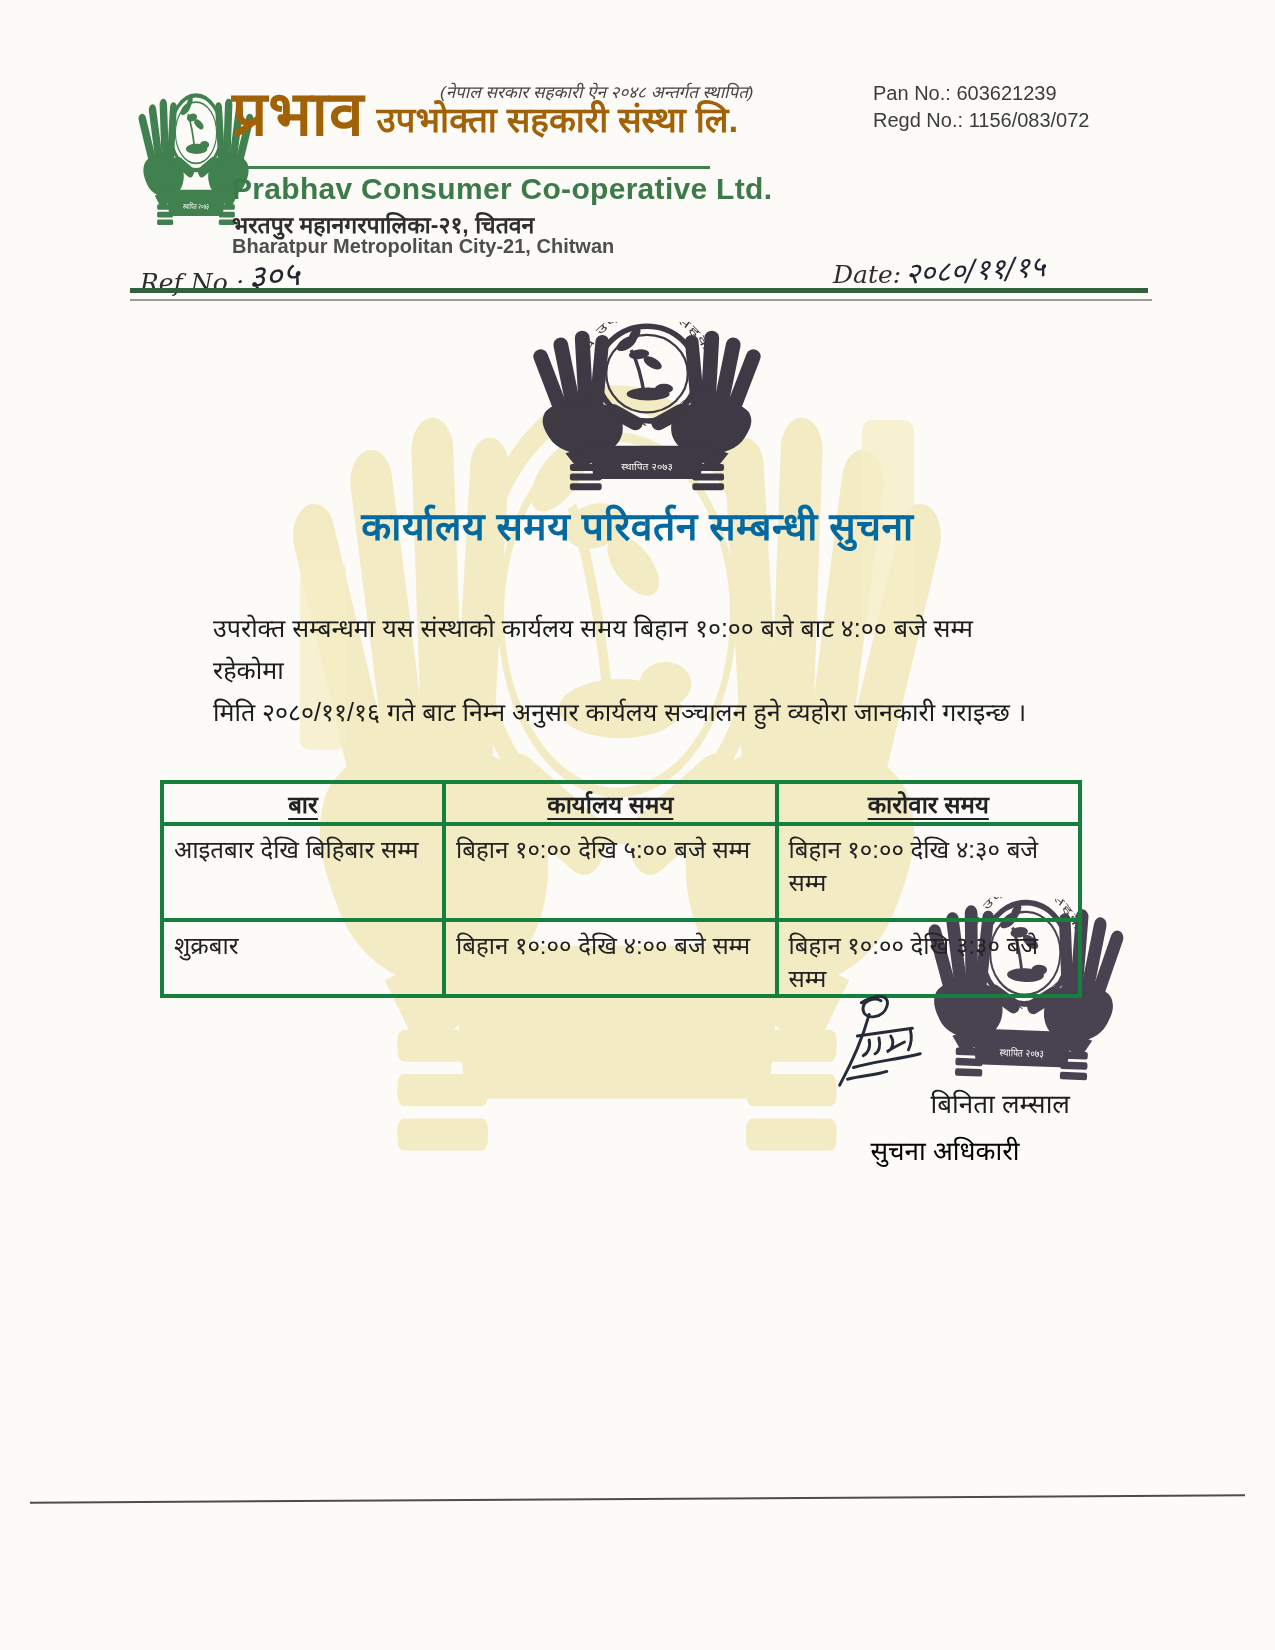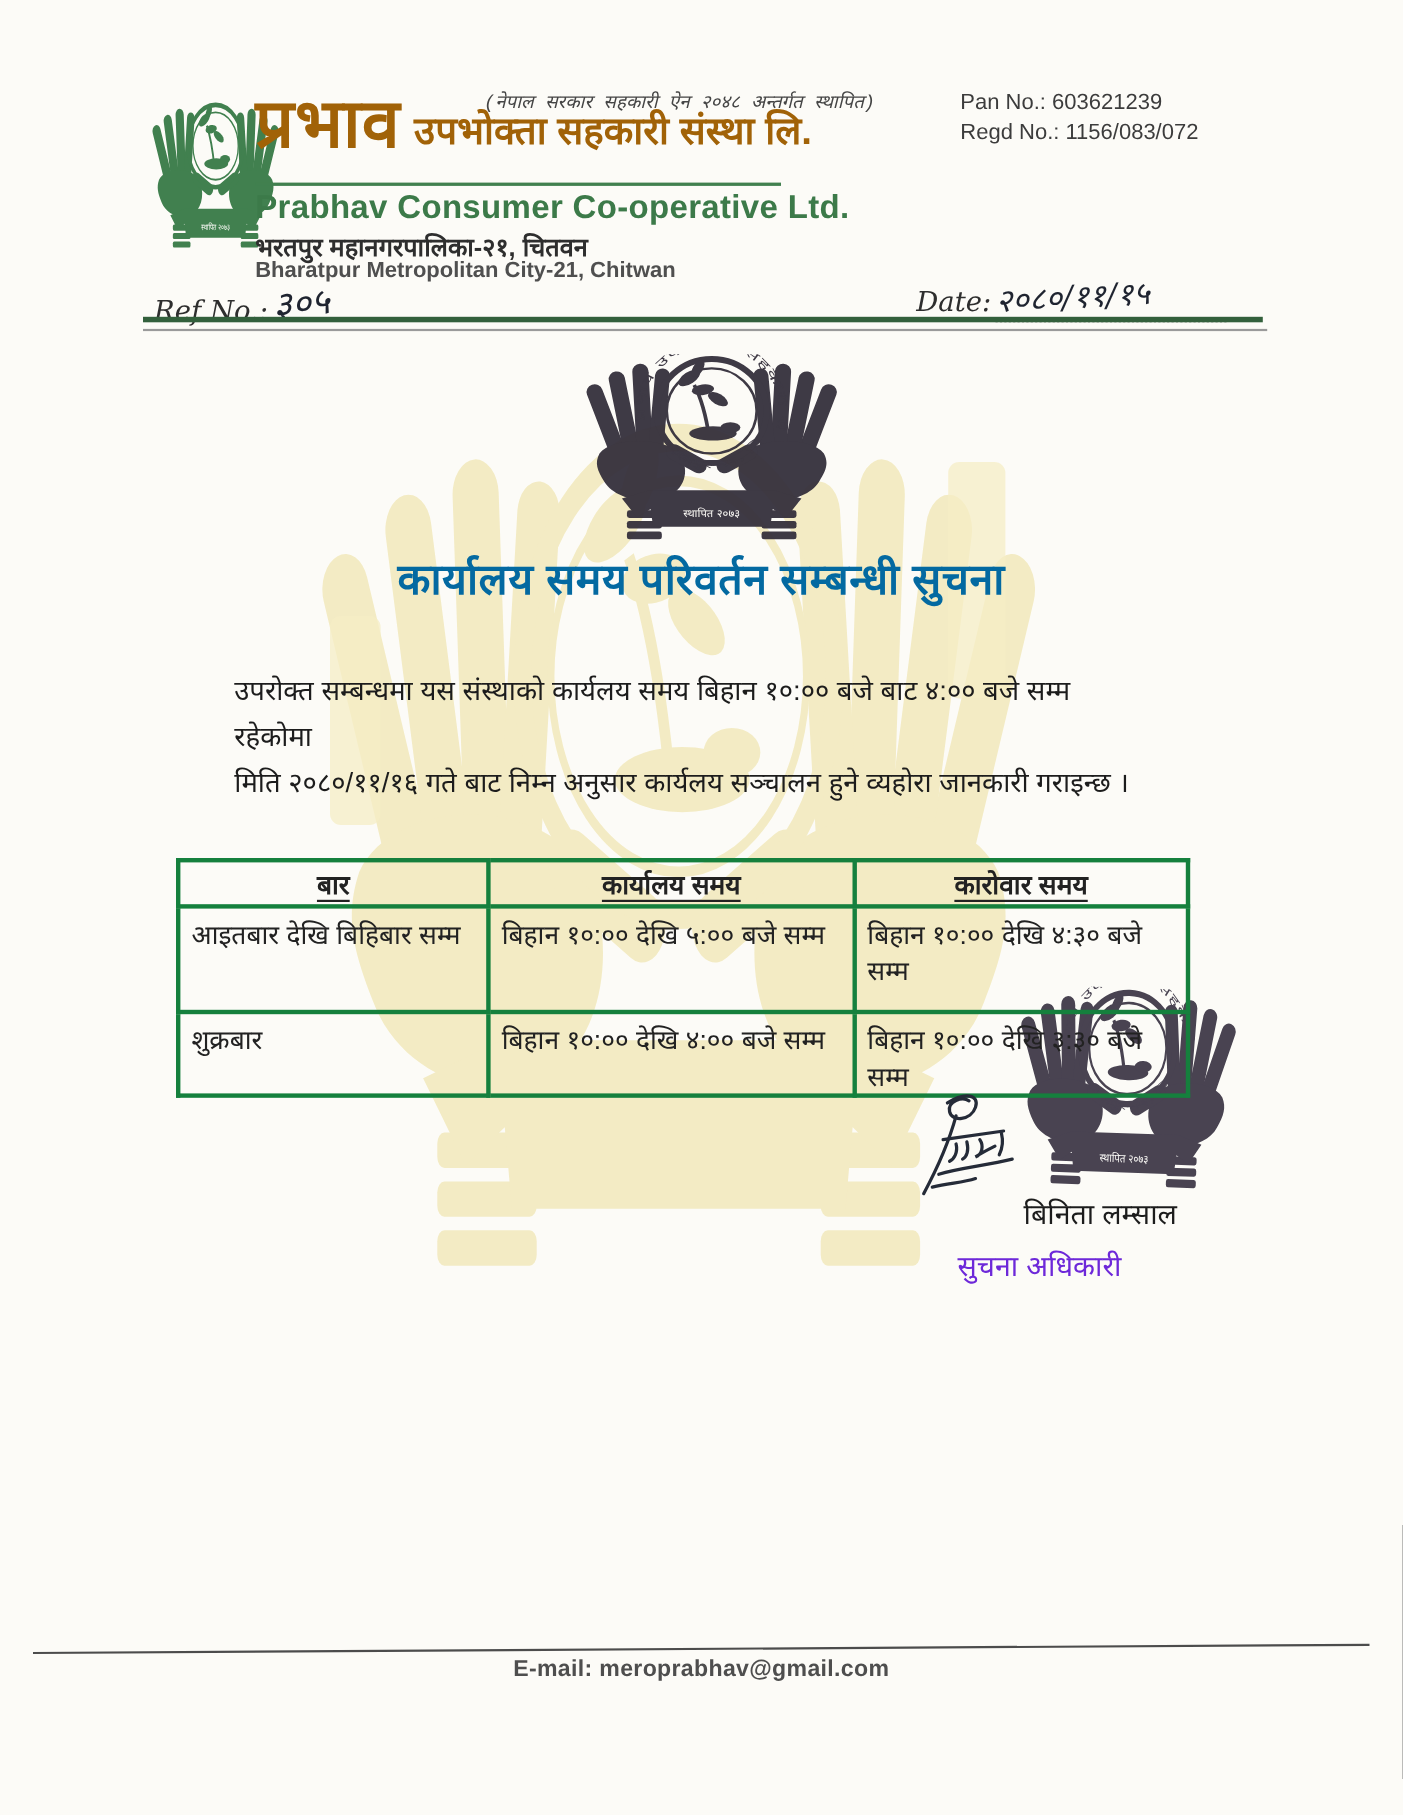--- a/index.html
+++ b/index.html
@@ -5,21 +5,21 @@
   html,body { margin:0; padding:0; background:#8a8a8a; }
   .paper {
     position:relative; width:1275px; height:1650px; margin:0 auto;
     background:#fcfbf7;
     font-family:"Liberation Sans","DejaVu Sans",sans-serif;
     color:#1e1e1e; overflow:hidden;
   }
   .abs { position:absolute; }
 
   
-  .est-note { left:440px; top:80px; font-family:Liberation Mono, monospace; font-style:italic; font-size:17px; color:#454545; }
+  .est-note { left:440px; top:80px; font-family:Liberation Sans, sans-serif; font-style:italic; font-size:17px; color:#454545; }
   .reg-block { left:873px; top:80px; font-size:20px; color:#3c3c3c; line-height:27px; }
   .logo-green { left:136px; top:92px; width:120px; height:136px; color:#41804f; }
   .name-np { left:232px; top:84px; display:flex; align-items:flex-end; gap:12px; color:#a16207; }
   .name-np .big { font-size:62px; font-weight:bold; line-height:60px; letter-spacing:1px; }
   .name-np .rest { font-size:35px; font-weight:bold; line-height:48px; }
   .green-underline { left:232px; top:166px; width:478px; height:3px; background:#41804f; }
   .name-en { left:232px; top:172px; font-size:30px; font-weight:bold; color:#3c7a49; letter-spacing:.3px; }
   .addr-np { left:232px; top:208px; font-size:23px; font-weight:bold; color:#2e2e2e; }
   .addr-en { left:232px; top:235px; font-size:20px; font-weight:bold; color:#4f4f4f; }
   .ref-row { left:140px; top:256px; font-family:"DejaVu Serif",serif; font-style:italic; font-size:25px; color:#2e2e2e; }
@@ -51,21 +51,21 @@
   .notice-table td { vertical-align:top; padding:6px 20px 0 10px; }
   .row-tall td { height:86px; }
   .row-short td { height:56px; }
   .col-day { width:282px; }
   .col-office { width:335px; }
   .col-business { width:305px; }
 
   
   .signature { left:818px; top:985px; width:118px; height:108px; z-index:3; }
   .sig-name { left:820px; top:1085px; width:250px; text-align:right; font-size:26px; color:#1c1c1c; z-index:3; }
-  .sig-role { left:820px; top:1132px; width:250px; text-align:center; font-size:26px; color:#6d28d9; z-index:3; }
+  .sig-role { left:820px; top:1132px; width:250px; text-align:center; font-size:26px; color:#000000; z-index:3; }
 
   
   .footer-rule { left:30px; top:1498px; width:1215px; height:2px; background:#4c4c4c; transform:rotate(-0.35deg); }
   .footer-email { left:0; right:0; top:1506px; text-align:center; font-size:21px; font-weight:bold; color:#4e4e4e; letter-spacing:.3px; }
 </style>
 </head>
 <body>
 
 <div class="paper">
 
@@ -190,18 +190,14 @@
     <use href="#emblem-shape"></use>
     <text class="arc-text"><textPath href="#arc-top" startOffset="2" textLength="280" lengthAdjust="spacingAndGlyphs">प्रभाव उपभोक्ता सहकारी संस्था लिमिटेड</textPath></text>
     <text class="arc-text-b"><textPath href="#arc-bottom" startOffset="4" textLength="120" lengthAdjust="spacingAndGlyphs">भरतपुर-२१, चितवन</textPath></text>
     <text class="banner-text" x="110" y="168" text-anchor="middle">स्थापित २०७३</text>
   </svg>
 
   <div class="abs sig-name">बिनिता लम्साल</div>
   <div class="abs sig-role">सुचना अधिकारी</div>
 
   <div class="abs footer-rule"></div>
-  <div class="abs footer-email">
-    <span>E-mail:</span>
-    <span>meroprabhav@gmail.com</span>
-  </div>
 
 </div>
 
 </body></html>

